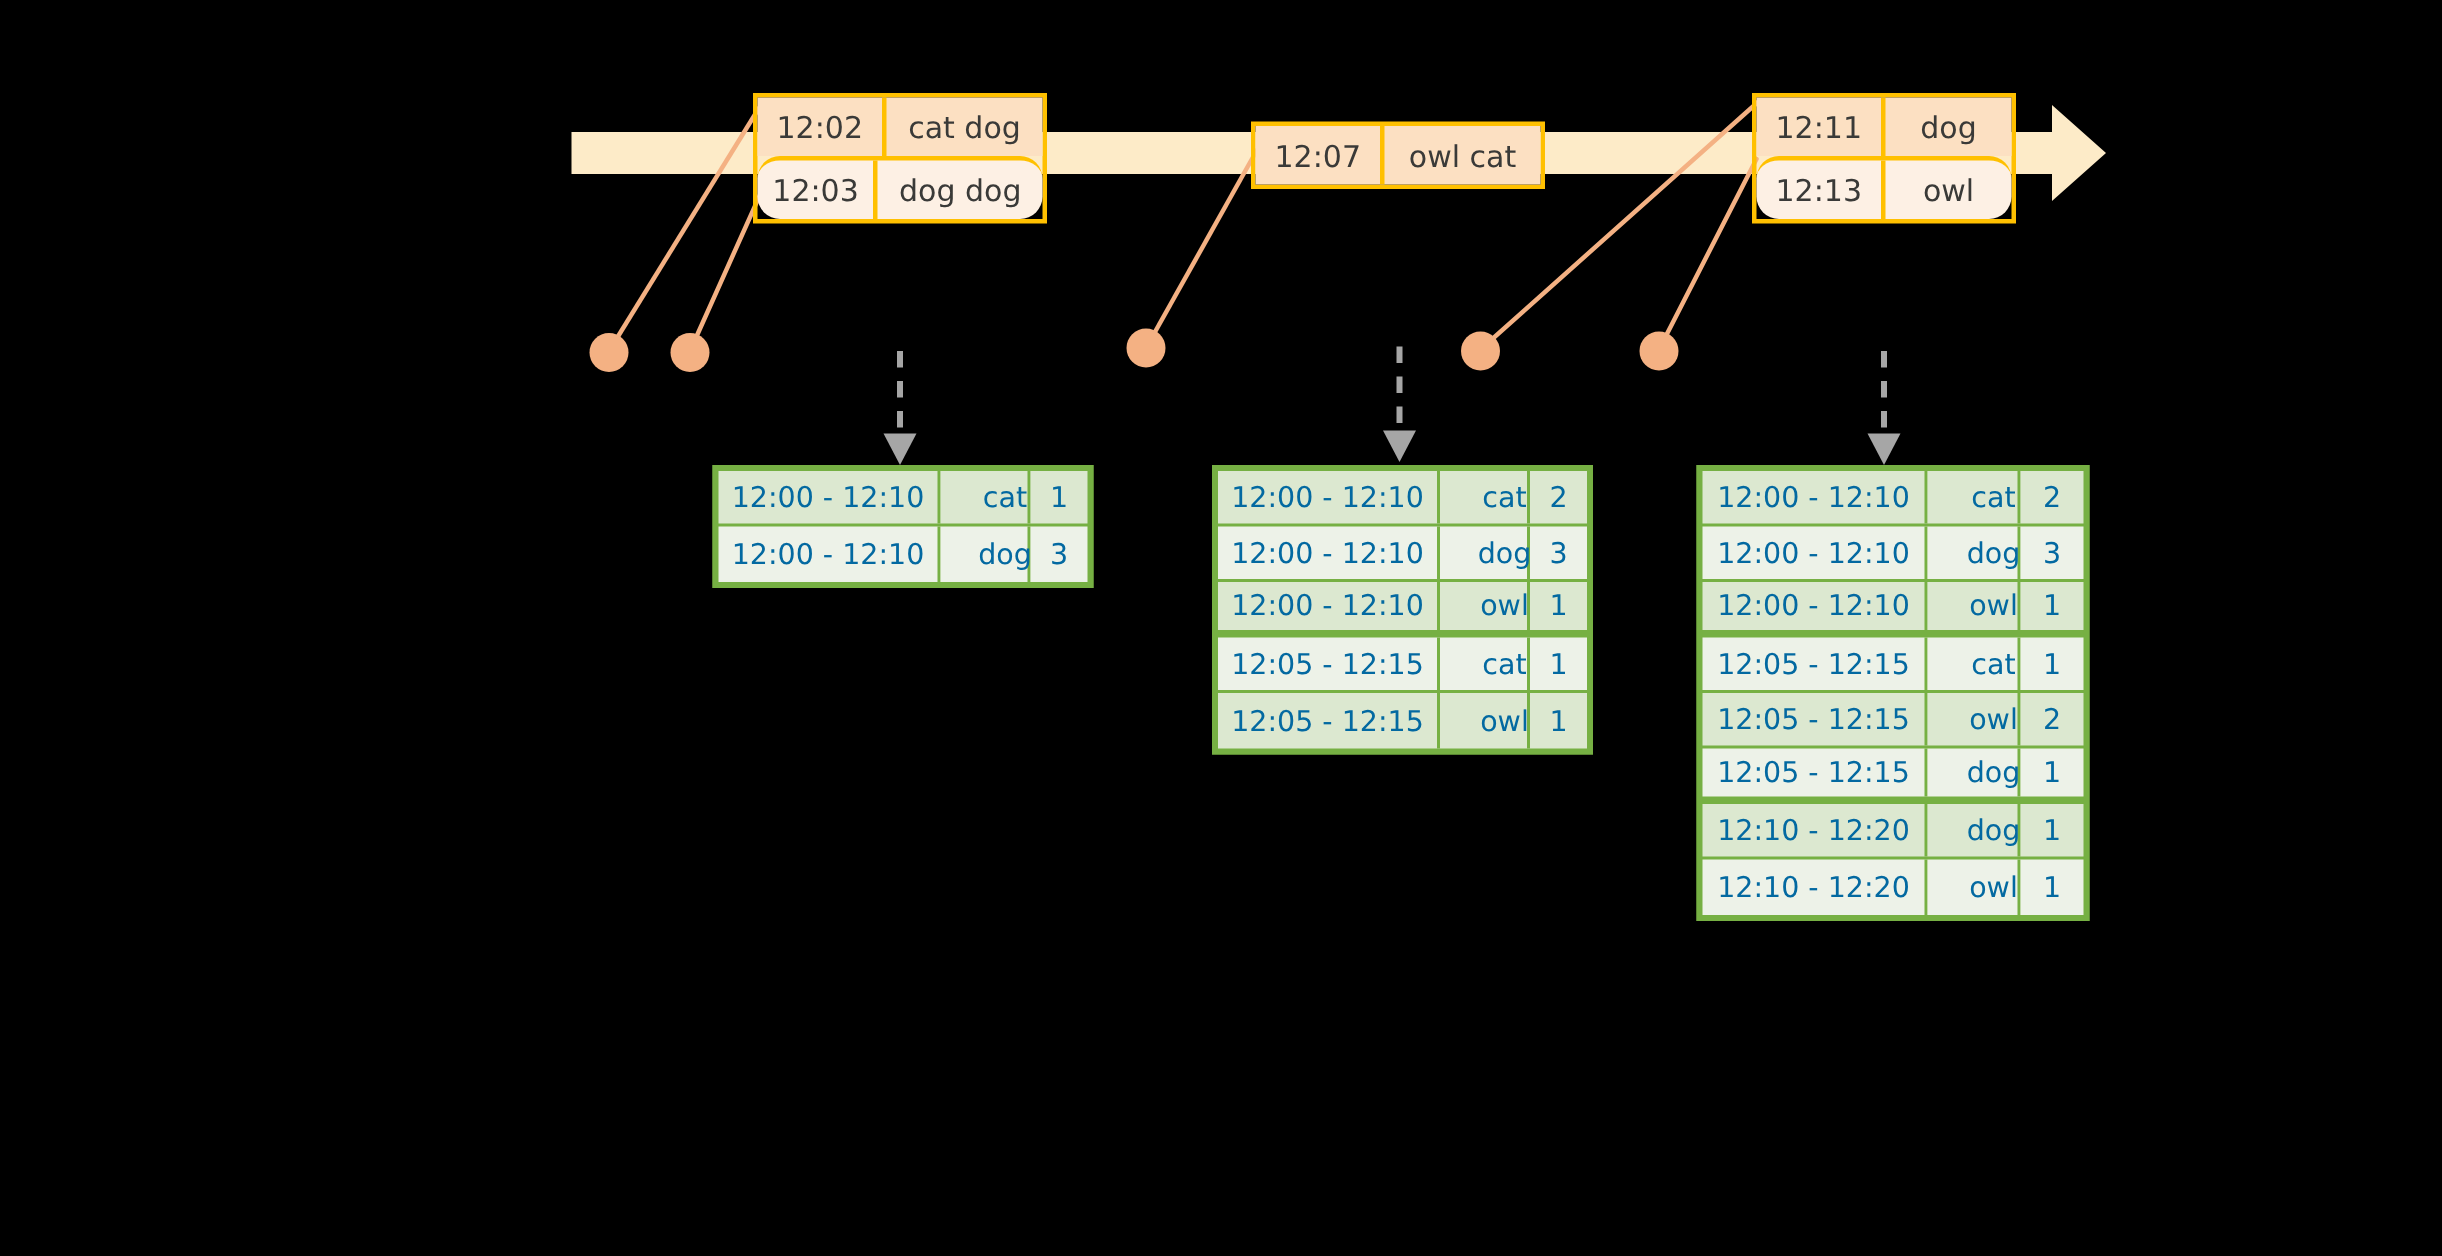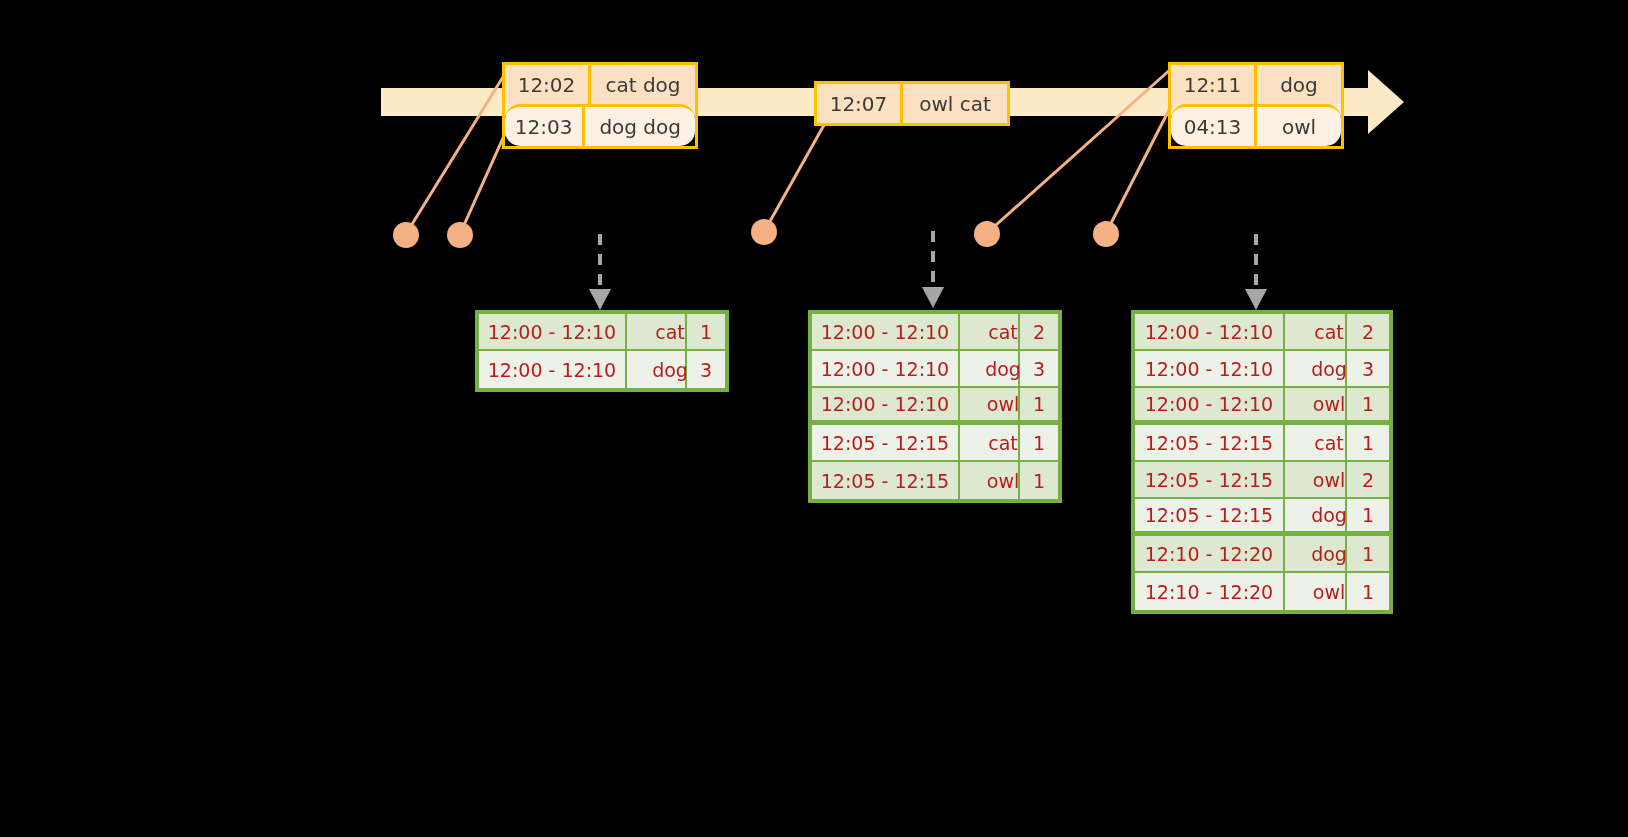--- a/index.html
+++ b/index.html
@@ -83,21 +83,21 @@
   }
   .res-row:last-child { border-bottom: none; }
   .res-row.group-end { border-bottom: 5px solid #76B043; }
   .res-row.shade-a .cell { background: #DCE8D0; }
   .res-row.shade-b .cell { background: #EDF2E8; }
   .cell {
     display: flex;
     align-items: center;
     justify-content: center;
     font-size: 19px;
-    color: #b91c1c;
+    color: #0369a1;
     border-right: 2px solid #76B043;
     box-sizing: border-box;
     white-space: nowrap;
   }
   .cell:last-child { border-right: none; }
   .c-window { width: 148px; }
   .c-word   { width: 60px; padding-left: 28px; }
   .c-count  { width: 38px; }
 
   .res-wide .c-window { width: 150px; }
@@ -152,34 +152,34 @@
     <div class="event-row shade-a">
       <div class="event-time">12:02</div>
       <div class="event-words">cat dog</div>
     </div>
     <div class="event-row shade-b">
       <div class="event-time">12:03</div>
       <div class="event-words">dog dog</div>
     </div>
   </div>
 
-  <div class="event-box" style="left:814px; top:81px; width:196px;">
+  <div class="event-box" style="left:834px; top:81px; width:196px;">
     <div class="event-row shade-a">
       <div class="event-time">12:07</div>
       <div class="event-words">owl cat</div>
     </div>
   </div>
 
   <div class="event-box" style="left:1168px; top:62px; width:176px;justify-content:center;">
     <div class="event-row shade-a">
       <div class="event-time">12:11</div>
       <div class="event-words">dog</div>
     </div>
     <div class="event-row shade-b">
-      <div class="event-time">04:13</div>
+      <div class="event-time">12:13</div>
       <div class="event-words">owl</div>
     </div>
   </div>
 
   <div class="result-table" id="table-0" style="left:475px; top:310px;">
       <div class="res-row shade-a">
         <div class="cell c-window">12:00 - 12:10</div>
         <div class="cell c-word">cat</div>
         <div class="cell c-count">1</div>
       </div>

